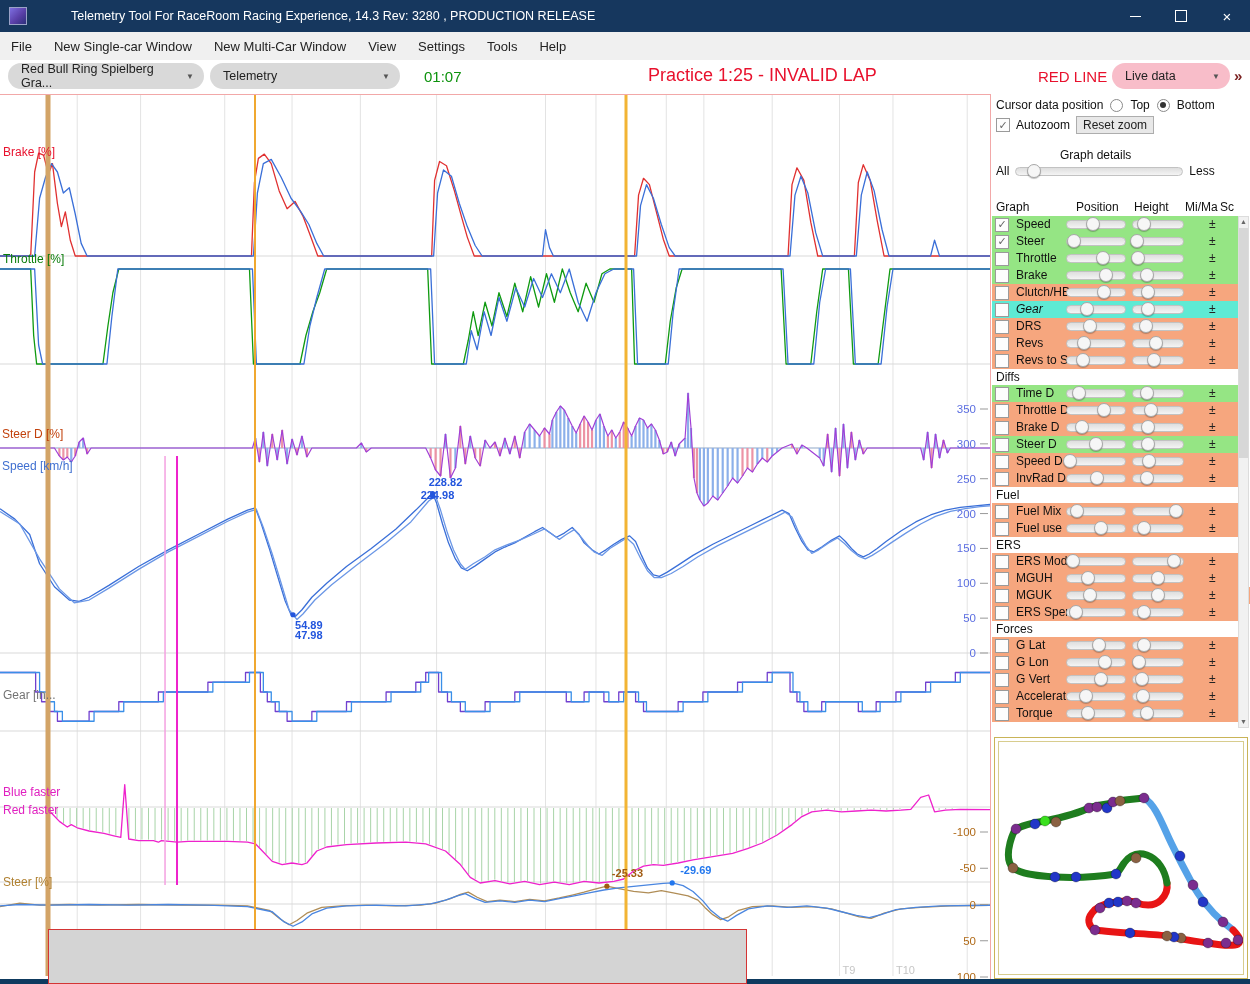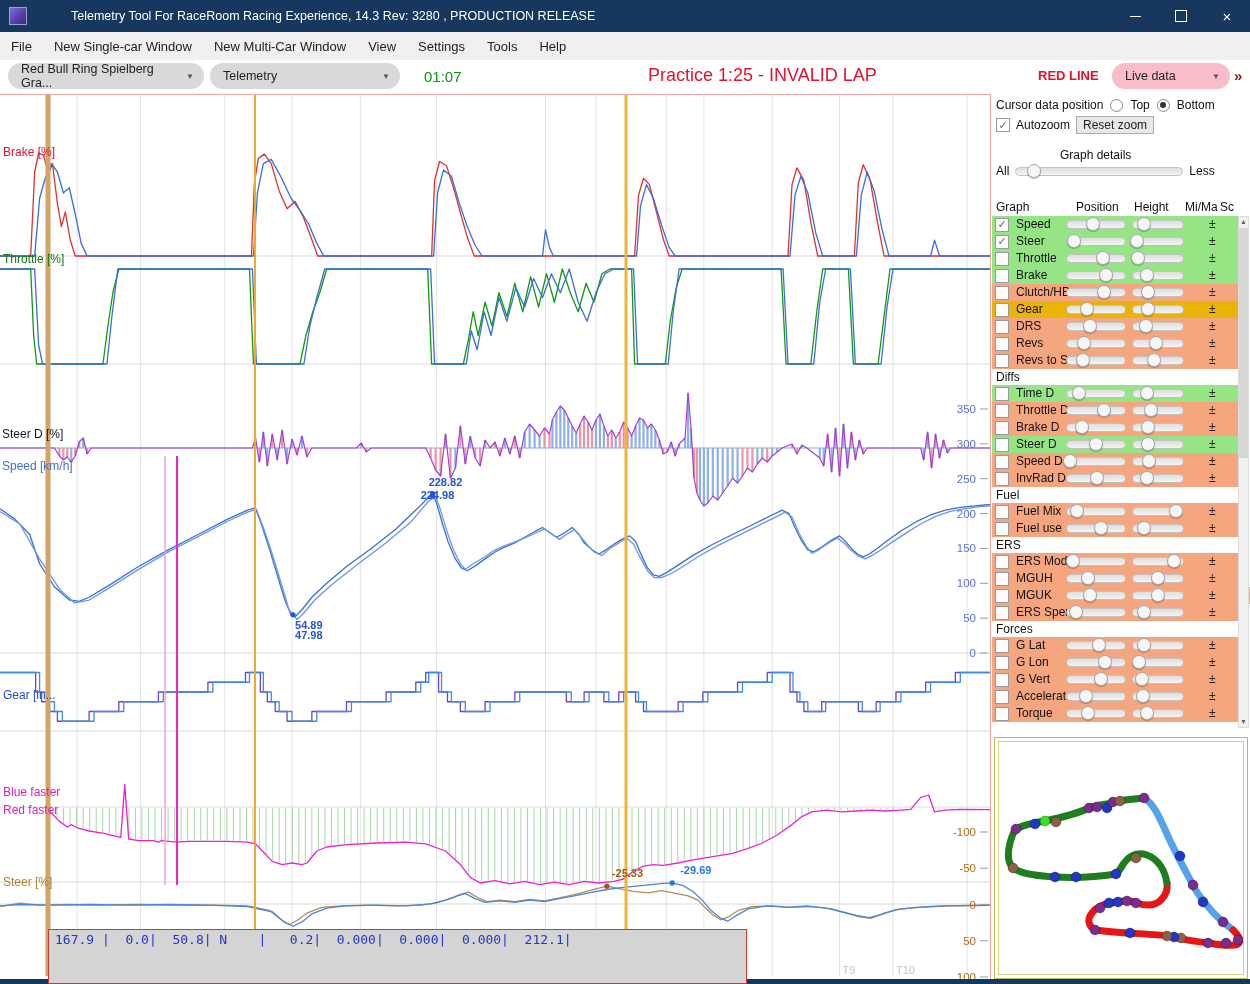--- a/index.html
+++ b/index.html
@@ -15,21 +15,21 @@
   .closeglyph{font-size:15px;line-height:15px;}
   
   .menubar{position:absolute;left:0;top:32px;width:1250px;height:28px;background:#f0f0f0;display:flex;align-items:center;border-bottom:6px solid #ef4444;}
   .menu-item{padding:0 11px;font-size:13px;color:#222;height:28px;display:flex;align-items:center;}
   
   .toolbar{position:absolute;left:0;top:60px;width:1250px;height:34px;background:#fff;}
   .pill{position:absolute;top:3px;height:26px;border-radius:13px;background:#d9d9d9;display:flex;align-items:center;font-size:12.5px;color:#222;padding:0 26px 0 13px;box-sizing:border-box;}
   .pill .arrow{position:absolute;right:10px;font-size:8px;color:#555;}
   .t-time{position:absolute;left:424px;top:8px;color:#0e930e;font-size:15px;}
   .t-status{position:absolute;left:648px;top:5px;color:#e8112d;font-size:18px;}
-  .t-redline{position:absolute;left:1038px;top:8px;color:#e8112d;font-size:13px;font-weight:bold;}
+  .t-redline{position:absolute;left:1038px;top:8px;color:#e8112d;font-size:15px;}
   .t-more{position:absolute;left:1234px;top:7px;color:#7a1f1f;font-size:15px;font-weight:bold;}
   .pill.pink{background:#f8bdc9;left:1112px;width:118px;}
   
   .chart-region{position:absolute;left:0;top:94px;width:991px;height:890px;background:#fff;border-top:1px solid #f2a8a8;border-right:1px solid #f2a8a8;box-sizing:border-box;}
   .chart-label{position:absolute;font-size:12px;white-space:nowrap;}
   svg text{font-family:"Liberation Sans",sans-serif;}
   
   .side-panel{position:absolute;left:992px;top:94px;width:258px;height:643px;background:#fff;font-size:12px;color:#111;}
   .sp-row{position:absolute;left:4px;display:flex;align-items:center;gap:5px;}
   .radio{width:13px;height:13px;border-radius:50%;border:1px solid #8a8a8a;background:#fff;position:relative;box-sizing:border-box;}
@@ -444,23 +444,23 @@
       <circle cx="293.03999999999996" cy="519.7338285714286" r="2.6" fill="#2255dd"></circle>
       <text x="295.03999999999996" y="533.7338285714286" fill="#2255dd" font-size="11" font-weight="bold">54.89</text>
       <text x="295.03999999999996" y="543.5510857142857" fill="#2255dd" font-size="11" font-weight="bold">47.98</text>
       <circle cx="606.87" cy="791.13575" r="2.6" fill="#a05a10"></circle>
       <text x="611.87" y="782.13575" fill="#a05a10" font-size="11" font-weight="bold">-25.33</text>
       <circle cx="672.21" cy="787.97475" r="2.6" fill="#2277ee"></circle>
       <text x="680.21" y="778.97475" fill="#2277ee" font-size="11" font-weight="bold">-29.69</text>
     </svg>
   <div class="chart-label" style="left:3px;top:50px;color:#e8112d;">Brake [%]</div>
   <div class="chart-label" style="left:3px;top:157px;color:#0a7d0a;">Throttle [%]</div>
-  <div class="chart-label" style="left:2px;top:332px;color:#0f172a;">Steer D [%]</div>
+  <div class="chart-label" style="left:2px;top:332px;color:#c2410c;">Steer D [%]</div>
   <div class="chart-label" style="left:2px;top:364px;color:#3f6fd0;">Speed [km/h]</div>
-  <div class="chart-label" style="left:3px;top:593px;color:#1d4ed8;">Gear [in...</div>
+  <div class="chart-label" style="left:3px;top:593px;color:#737373;">Gear [in...</div>
   <div class="chart-label" style="left:3px;top:690px;color:#e020c0;">Blue faster</div>
   <div class="chart-label" style="left:3px;top:708px;color:#e020c0;">Red faster</div>
   <div class="chart-label" style="left:3px;top:780px;color:#b08030;">Steer [%]</div>
 </div>
 
 <div class="side-panel">
   <div class="sp-row" style="top:4px;left:4px;gap:7px;">
     <span>Cursor data position</span>
     <span class="radio" id="radio-top"></span>
     <span>Top</span>
@@ -546,21 +546,21 @@
         <span class="slider sl-pos">
           <span class="thumb" style="left: calc(64% - 7px);"></span>
         </span>
         <span class="slider sl-h">
           <span class="thumb" style="left: calc(30% - 7px);"></span>
         </span>
         <span class="cbx cb-mm"></span>
         <span class="pm">±</span>
         <span class="cbx cb-sc"></span>
       </div>
-      <div class="g-row" style="background: #eab308;">
+      <div class="g-row" style="background: #5eead4; font-style: italic;">
         <span class="cbx">✓</span>
         <span class="g-label">Gear</span>
         <span class="slider sl-pos">
           <span class="thumb" style="left: calc(34% - 7px);"></span>
         </span>
         <span class="slider sl-h">
           <span class="thumb" style="left: calc(30% - 7px);"></span>
         </span>
         <span class="cbx cb-mm"></span>
         <span class="pm">±</span>
@@ -875,16 +875,15 @@
         <circle cx="16" cy="116" r="5" fill="#8a6142" stroke="rgba(0,0,0,0.35)" stroke-width="0.8"></circle>
         <circle cx="58" cy="125" r="5" fill="#2236c8" stroke="rgba(0,0,0,0.35)" stroke-width="0.8"></circle>
         <circle cx="79" cy="125" r="5" fill="#2236c8" stroke="rgba(0,0,0,0.35)" stroke-width="0.8"></circle>
         <circle cx="119" cy="122" r="5" fill="#2236c8" stroke="rgba(0,0,0,0.35)" stroke-width="0.8"></circle>
         <circle cx="139" cy="106" r="5" fill="#8a6142" stroke="rgba(0,0,0,0.35)" stroke-width="0.8"></circle>
       </g>
     </svg>
 </div>
 
 <div class="data-table">
-  <pre class="dt-blue">167.9 |  0.0|  50.8| N    |   0.2|  0.000|  0.000|  0.000|  212.1|</pre>
 </div>
 
 <div class="bottom-strip"></div>
 
 </body></html>

